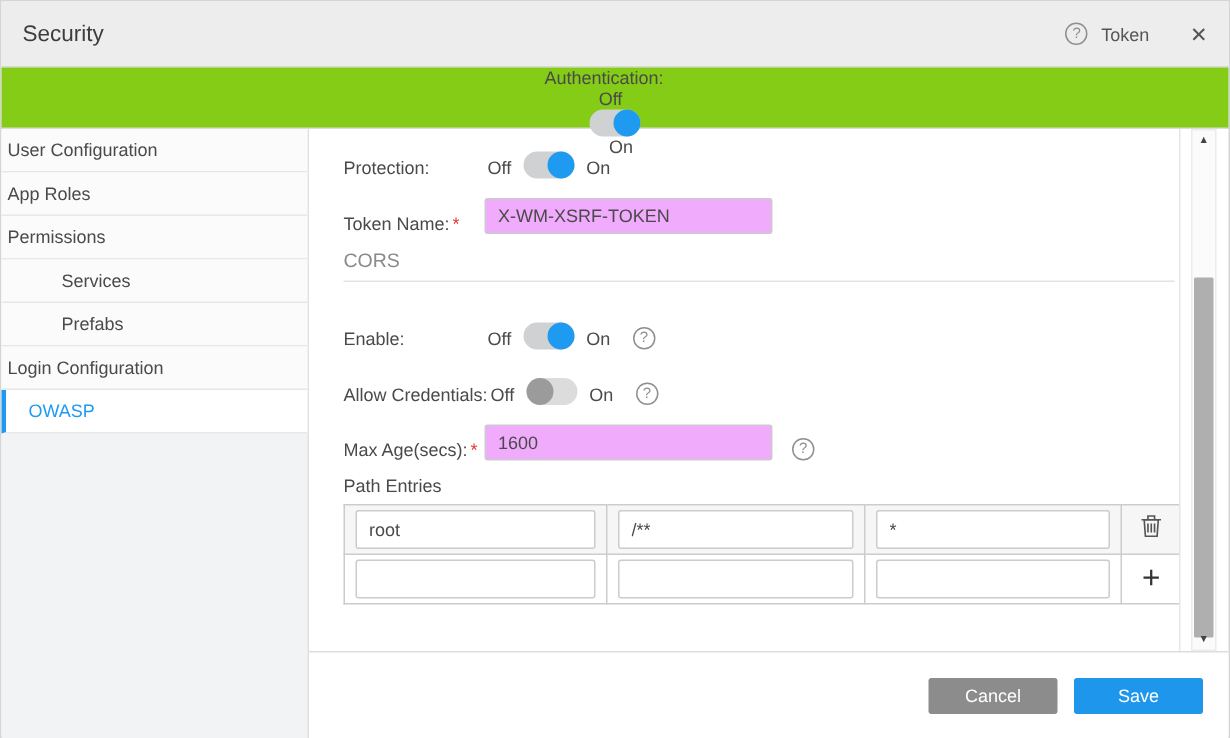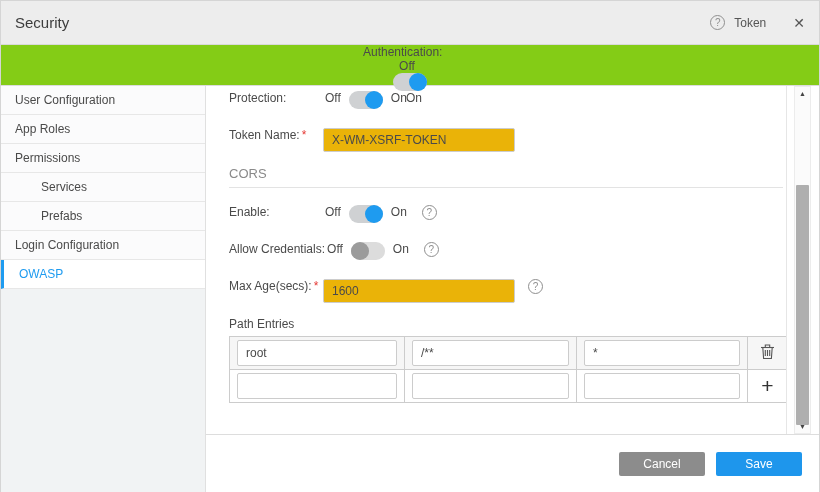--- a/index.html
+++ b/index.html
@@ -28,43 +28,43 @@
   
   .toggle { width:34px; height:18px; border-radius:9px; background:#CFD1D3; position:relative; display:inline-block; cursor:pointer; flex:none; }
   .toggle.off { background:#DCDCDC; }
   .toggle .knob { width:18px; height:18px; border-radius:50%; position:absolute; top:0; }
   .toggle.on  .knob { right:0; background:#1E9BF0; }
   .toggle.off .knob { left:0;  background:#9B9B9B; }
 
   
   .main { display:flex; height:407px; }
   .sidebar { width:205px; flex:none; background:#F1F3F4; border-right:1px solid #E0E0E0; }
-  .side-item { height:29px; display:flex; align-items:center; padding-left:14px; font-size:12px; color:#4a4a4a;
+  .side-item { height:29px; display:flex; align-items:center; padding-left:4px; font-size:12px; color:#4a4a4a;
                background:#FBFBFC; border-bottom:1px solid #E7E7E7; cursor:pointer; }
   .side-item.indent { padding-left:40px; }
   .side-item.selected { background:#fff; border-left:3px solid #1E9BF0; padding-left:15px; color:#1E9BF0; }
 
   .rightcol { flex:1; display:flex; flex-direction:column; min-width:0; }
   .content-wrap { height:348px; position:relative; }
   .content { width:581px; height:348px; border-right:1px solid #E6E6E6; padding-left:23px; overflow:hidden; }
 
-  .row { display:flex; align-items:flex-start; height:28px; }
+  .row { display:flex; align-items:flex-end; height:28px; }
   .row .flabel { min-width:94px; }
   .row-protection { margin-top:5px; }
   .row-token { margin-top:9px; }
   .cors-h { margin-top:10px; font-size:13px; color:#8a8a8a; }
   .cors-divider { margin-top:6px; margin-right:3px; border-bottom:1px solid #E3E3E3; }
   .row-enable { margin-top:17px; }
   .row-allow { margin-top:9px; }
   .row-maxage { margin-top:9px; }
   .q-after { margin-left:15px; }
   .q-after-input { margin-left:13px; }
 
   .tinput { width:192px; height:24px; border:1px solid #CCC; border-radius:2px; font-size:12px; color:#4a4a4a;
-            padding:0 8px; background:#eab308; }
+            padding:0 8px; background:#f0abfc; }
 
   .pe-title { margin-top:10px; font-size:12px; color:#4a4a4a; }
   .pe-table { width:558px; border-collapse:collapse; margin-top:5px; table-layout:fixed; }
   .pe-table th { background:#D8EAF5; border:1px solid #C4CFD8; height:21px; font-size:12px; font-weight:400;
                  color:#444; text-align:left; padding:0 0 0 8px; }
   .pe-table th .qicon { width:13px; height:13px; font-size:9px; margin-left:10px; vertical-align:-2px; color:#8f8f8f; }
   .pe-table td { border:1px solid #CCC; height:33px; padding:0; }
   .pe-table tr.r1 td { background:#F6F6F6; }
   .pe-table tr.r2 td { background:#FFF; }
   .cell-input { display:block; width:calc(100% - 14px); margin:0 7px; height:22px; border:1px solid #CCC;

